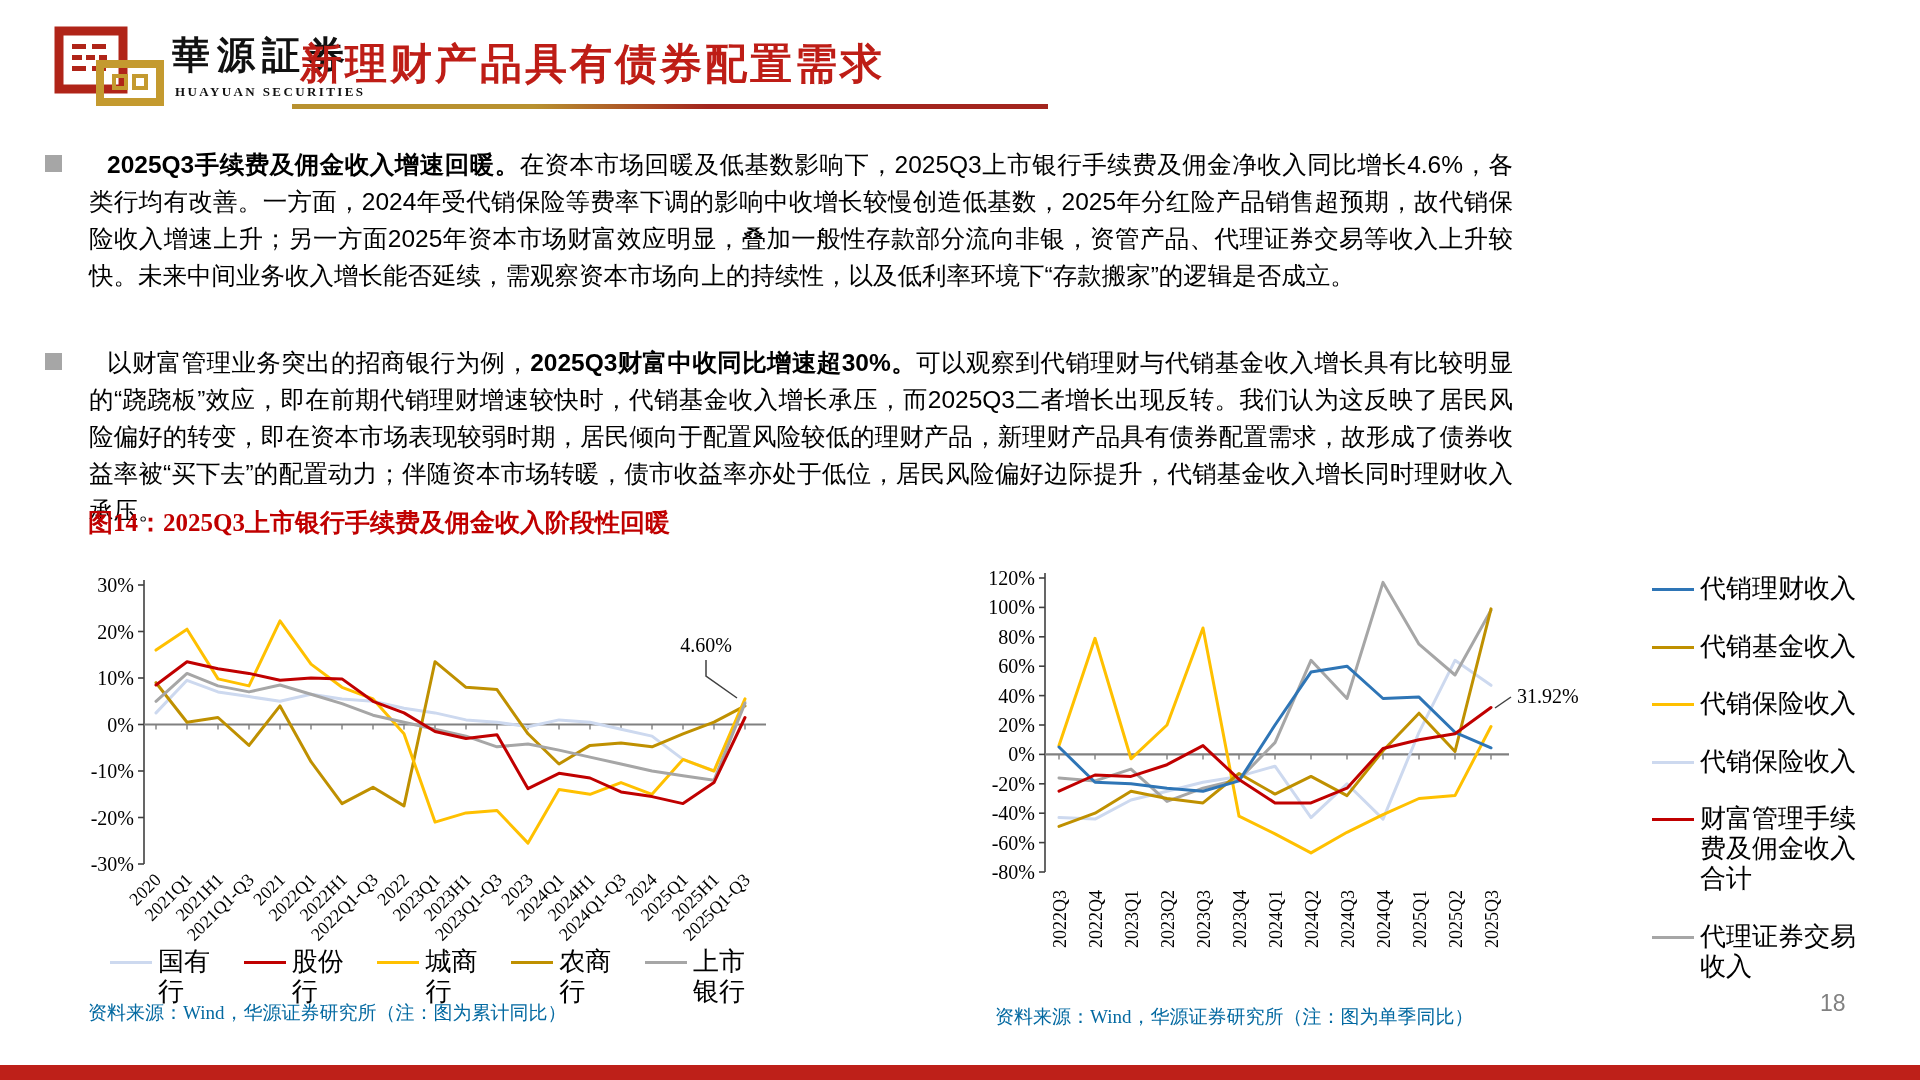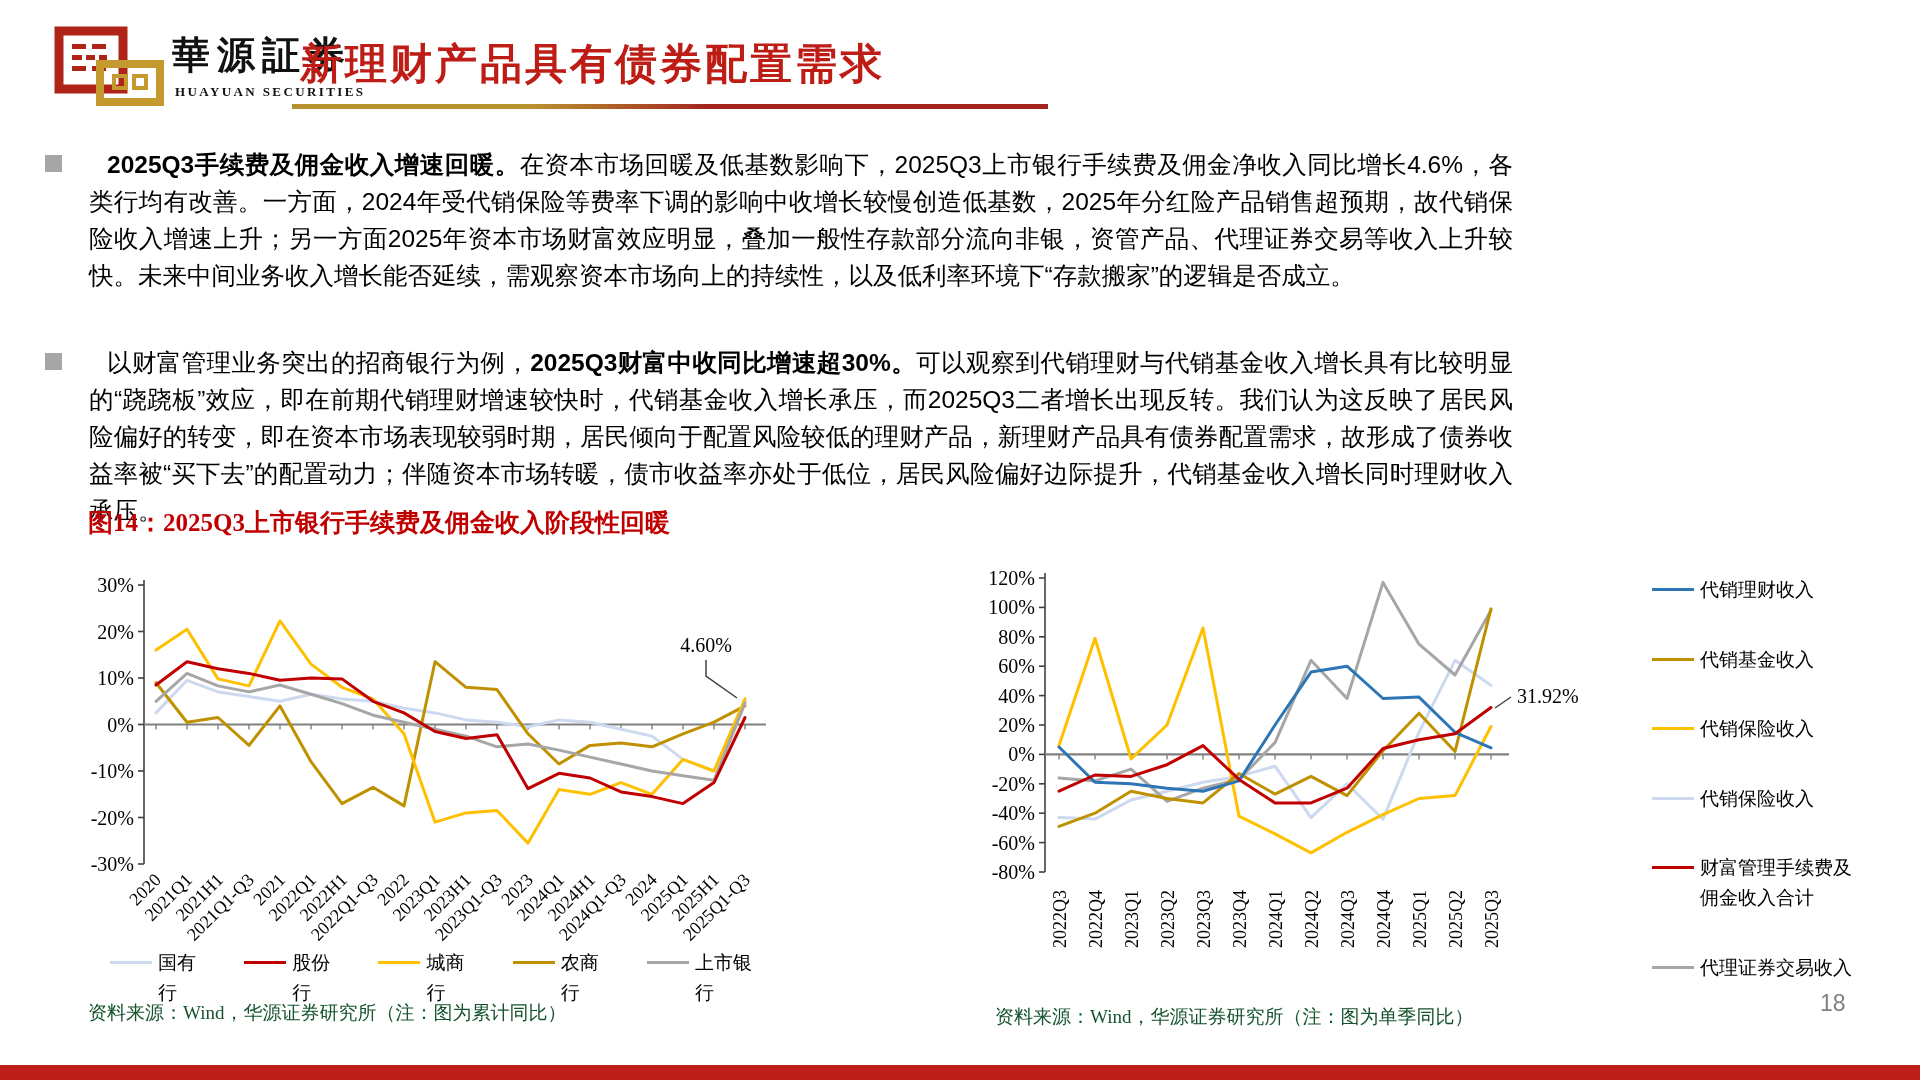--- a/index.html
+++ b/index.html
@@ -20,37 +20,37 @@
   .bullet{display:flex;align-items:flex-start;}
   .bullet + .bullet{margin-top:50px;}
   .bullet-marker{flex:0 0 17px;width:17px;height:17px;background:#A6A6A6;margin-top:9px;}
   .bullet-text{margin-left:27px;font-size:24.5px;line-height:37px;text-align:justify;text-indent:18px;}
   .bullet-text b{font-weight:bold;}
   
   .fig-caption{position:absolute;font-size:25px;font-weight:bold;color:#C00000;
            font-family:"Liberation Serif","DejaVu Serif",serif;}
   .cap14{left:88px;top:506px;}
   .cap15{left:985px;top:506px;}
-  .source-note{position:absolute;font-family:"Liberation Serif","DejaVu Serif",serif;font-size:19px;color:#14532d;}
+  .source-note{position:absolute;font-family:"Liberation Serif","DejaVu Serif",serif;font-size:19px;color:#0369a1;}
   .src14{left:88px;top:1000px;}
   .src15{left:995px;top:1004px;}
   
   .chart-svg{position:absolute;}
   #chart14{left:66px;top:550px;}
   #chart15{left:975px;top:550px;}
   .tick{font-family:"Liberation Serif","DejaVu Serif",serif;font-size:20px;fill:#000;}
   .xtick{font-family:"Liberation Serif","DejaVu Serif",serif;font-size:18px;fill:#000;}
   .ann{font-family:"Liberation Serif","DejaVu Serif",serif;font-size:20px;fill:#000;}
   
   .legend-row{position:absolute;left:110px;top:948px;width:660px;display:flex;justify-content:center;gap:30px;}
   .legend-col{position:absolute;left:1652px;top:575px;height:408px;width:230px;display:flex;
               flex-direction:column;justify-content:space-between;}
   .leg-item{display:flex;align-items:flex-start;}
   .leg-line{flex:0 0 42px;height:0;border-top:3px solid #000;margin-top:13px;}
-  .leg-label{margin-left:6px;font-size:19px;line-height:30px;}
+  .leg-label{margin-left:6px;font-size:26px;line-height:30px;font-family:Liberation Mono, monospace;}
   .legend-col .leg-label{width:158px;}
   
   .page-number{position:absolute;left:1820px;top:990px;font-size:23px;color:#808080;}
   .footer-band{position:absolute;left:0;bottom:0;width:1920px;height:15px;background:#BE2019;}
 </style>
 </head>
 <body>
 
 <div class="page">
 

